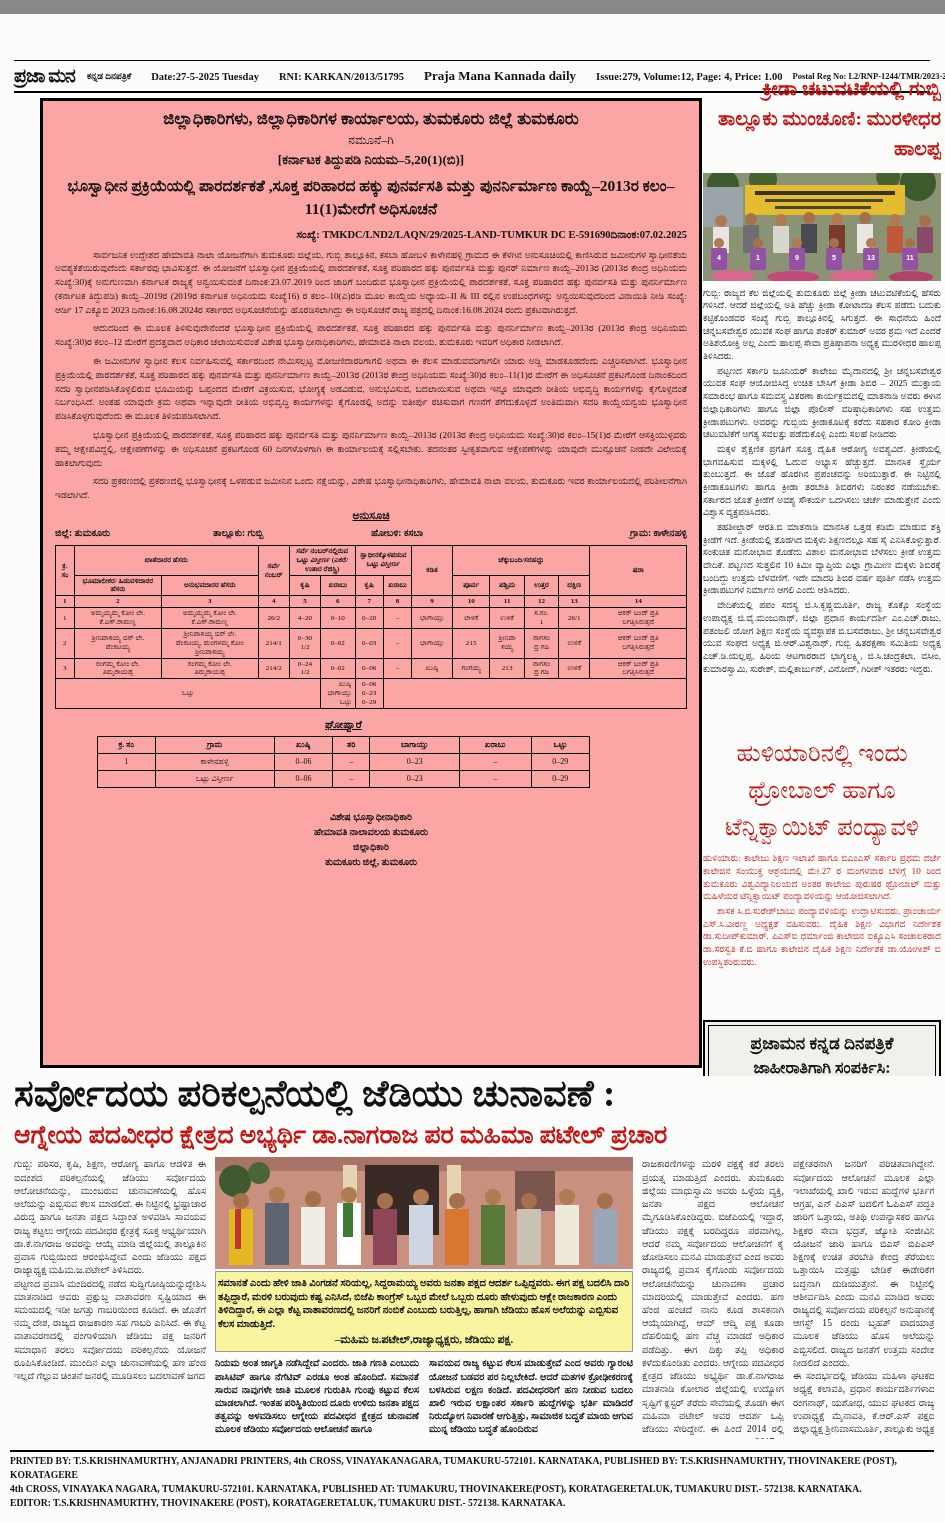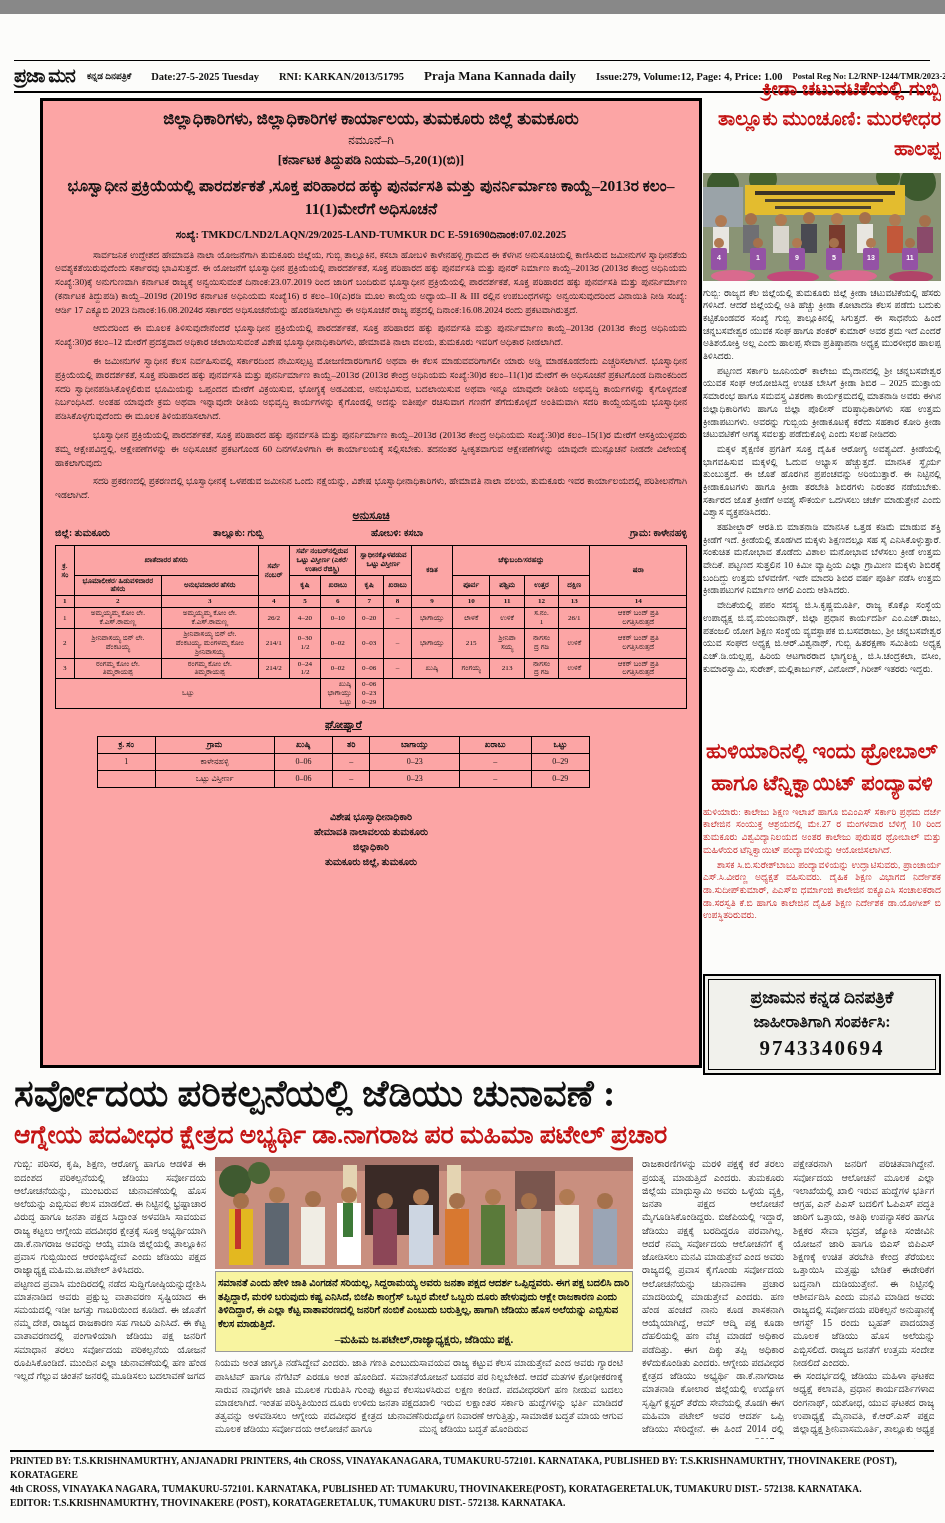--- a/index.html
+++ b/index.html
@@ -14,21 +14,21 @@
   .mh-name{font-size:13px;}
   .mh-postal{font-size:8.5px;}
   .masthead .sp{flex:1;}
   
   .notice-box{position:absolute;left:40px;top:84px;width:632px;height:952px;border:3px solid #000;
     padding:6px 12px;overflow:hidden;background:#fca5a5;}
   .n-title{font-size:16.5px;font-weight:bold;text-align:center;margin:2px 0 4px;}
   .n-form{font-size:12px;text-align:center;margin:0 0 4px;}
   .n-rule{font-size:13px;font-weight:bold;text-align:center;margin:0 0 6px;}
   .n-subject{font-size:15.5px;font-weight:bold;text-align:center;line-height:1.5;margin:0 0 8px;}
-  .n-refrow{display:flex;justify-content:center;font-size:10.5px;font-weight:bold;margin:2px 0 8px;}
+  .n-refrow{display:flex;justify-content:flex-end;font-size:10.5px;font-weight:bold;margin:2px 0 8px;}
   .n-paras p{font-size:9.2px;line-height:1.5;text-align:justify;text-indent:38px;margin:0 0 5px;}
   .sched-title{font-size:11px;font-weight:bold;text-align:center;text-decoration:underline;margin:6px 0 6px;}
   .loc-row{display:flex;font-size:9.5px;font-weight:bold;margin:0 0 6px;}
   .loc-row span{flex:1;}
   table{border-collapse:collapse;width:100%;}
   .sched td,.sched th{border:1px solid #000;font-size:7.1px;line-height:1.25;text-align:center;
     vertical-align:middle;padding:1px 1px;font-weight:normal;white-space:pre-line;}
   .sched th{font-weight:bold;}
   .sched tr.nums td{font-weight:bold;}
   .sched .tlabels{text-align:right;padding-right:3px;}
@@ -37,42 +37,42 @@
   .sum td{border:1px solid #000;font-size:8px;text-align:center;padding:3px 2px;}
   .sum tr.sum-head td{font-weight:bold;}
   .signs{display:flex;justify-content:space-between;font-size:9.5px;font-weight:bold;
     margin-top:22px;padding:0 30px 0 30px;text-align:center;line-height:1.6;flex-direction:column;}
   
   .right-col{position:absolute;left:703px;top:60px;width:238px;height:1002px;overflow:hidden;}
   .red-head{color:#c41414;font-size:19.5px;font-weight:bold;text-align:right;line-height:1.55;margin:0 0 8px;}
   .photo1{display:block;width:238px;height:108px;margin:2px 0 6px;}
   .art-body p{font-size:9.2px;line-height:1.38;text-align:justify;margin:0 0 2px;text-indent:14px;}
   .art-body p:first-child{text-indent:0;}
-  .red-head2{color:#c41414;font-size:21px;font-weight:bold;text-align:center;line-height:1.55;margin:10px 0 6px;}
+  .red-head2{color:#c41414;font-size:24px;font-weight:normal;text-align:center;line-height:1.55;margin:10px 0 6px;}
   .red-text p{color:#c42020;}
   .ad-box{margin-top:8px;border:2.5px solid #000;padding:3px;background:#f1f1ec;}
   .ad-inner{border:1.5px solid #000;padding:6px 6px 8px;text-align:center;}
   .ad-l1{font-size:17px;font-weight:bold;line-height:1.4;}
   .ad-l2{font-size:16px;font-weight:bold;line-height:1.5;}
   .ad-phone{font-size:21px;font-weight:bold;letter-spacing:2px;margin-top:2px;}
   
   .bottom{position:absolute;left:14px;top:1060px;width:920px;height:374px;overflow:hidden;}
   .b-head{font-size:37px;font-weight:bold;margin:0;line-height:1.1;letter-spacing:0;}
   .b-sub{color:#c41414;font-size:25px;font-weight:bold;margin:6px 0 8px;line-height:1.15;}
   .b-cols{display:flex;gap:9px;align-items:flex-start;}
   .bcol{font-size:9.6px;line-height:1.38;text-align:justify;white-space:pre-line;overflow:hidden;height:282px;}
   .c1{width:192px;flex:0 0 auto;}
   .mid{width:418px;flex:0 0 auto;height:282px;overflow:hidden;}
   .c4{width:142px;flex:0 0 auto;}
   .c5{width:142px;flex:0 0 auto;}
   .photo2{display:block;width:418px;height:112px;}
   .caption{background:#f8f4a0;border:1px solid #999;padding:4px 2px;font-size:10px;font-weight:bold;
     line-height:1.35;margin:2px 0 4px;}
   .cap-sign{text-align:center;font-size:11px;font-weight:bold;margin-top:2px;}
-  .midcols{display:flex;}
+  .midcols{display:flex;gap:10px;font-weight:bold;}
   .midcols .bcol{width:204px;height:88px;}
   
   .footer{position:absolute;left:10px;top:1436px;width:924px;border-top:2.5px solid #000;padding-top:2px;
     font-size:9.6px;font-weight:bold;line-height:1.45;font-family:"Liberation Serif",serif;}
 </style>
 </head>
 <body>
 
 <div class="page">
 

